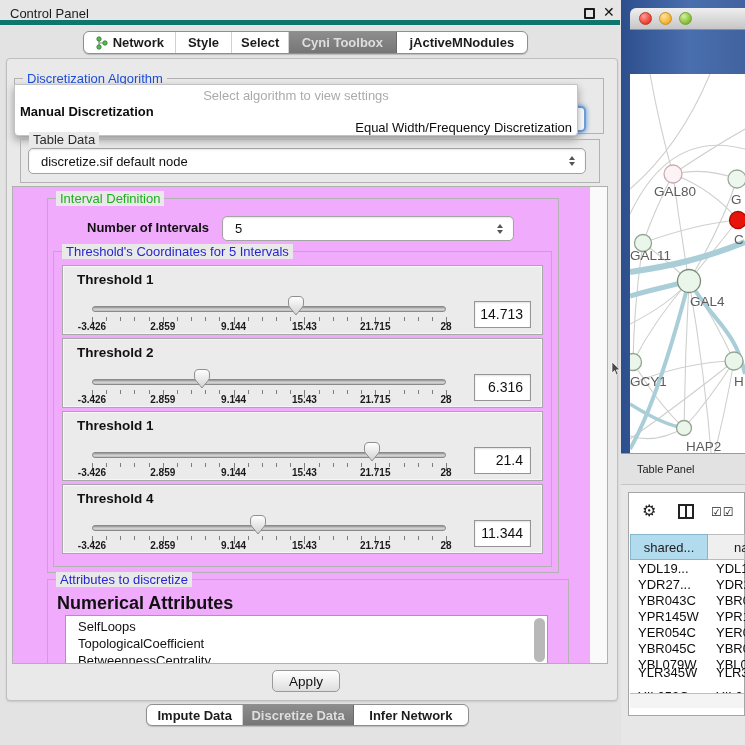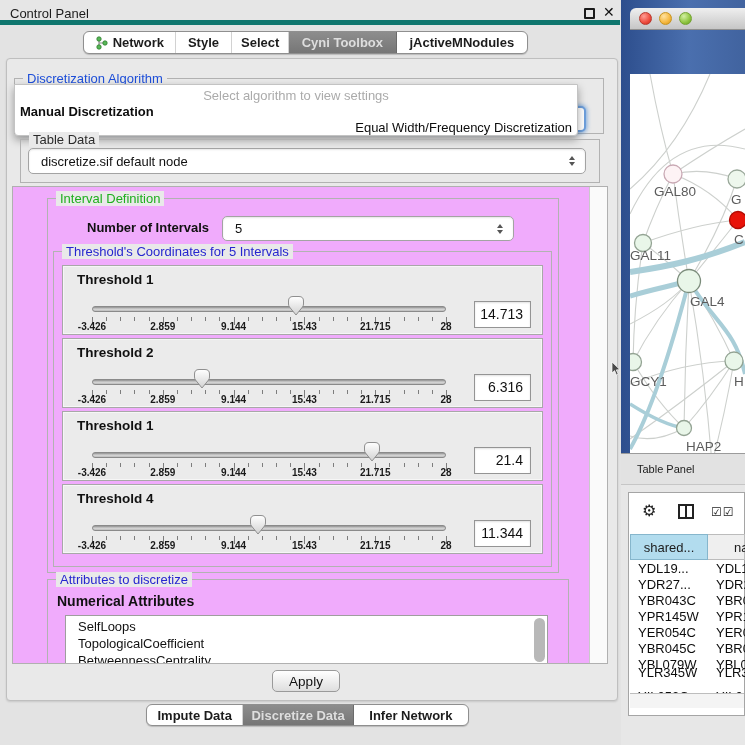--- a/index.html
+++ b/index.html
@@ -376,21 +376,21 @@
           </defs>
           <path d="M8,19 L1.5,11 Q0.5,9.8 0.5,8 L0.5,5 Q0.5,0.5 5,0.5 L11,0.5 Q15.5,0.5 15.5,5 L15.5,8 Q15.5,9.8 14.5,11 Z" fill="url(#thg3)" stroke="#8f8f8f"></path>
         </svg>
         <div class="thr-field">11.344</div>
       </div>
     </div>
 
   <div class="titled-box" style="left:34px; top:392px; width:522px; height:92px;">
     <span class="bt b-title">Attributes to discretize</span>
   </div>
-  <div class="abs" style="left:44px; top:406px; font-size:14px; font-weight:bold; color:#111;">Numerical Attributes</div>
+  <div class="abs" style="left:44px; top:406px; font-size:18px; font-weight:bold; color:#111;">Numerical Attributes</div>
   <div id="attr-list">
     <div id="attr-vscroll"></div>
   <div class="item" style="top: 3px;">SelfLoops</div>
       <div class="item" style="top: 20px;">TopologicalCoefficient</div>
       <div class="item" style="top: 37px;">BetweennessCentrality</div>
     </div>
 
   <div id="vscroll-track" class="abs">
     
   </div>

